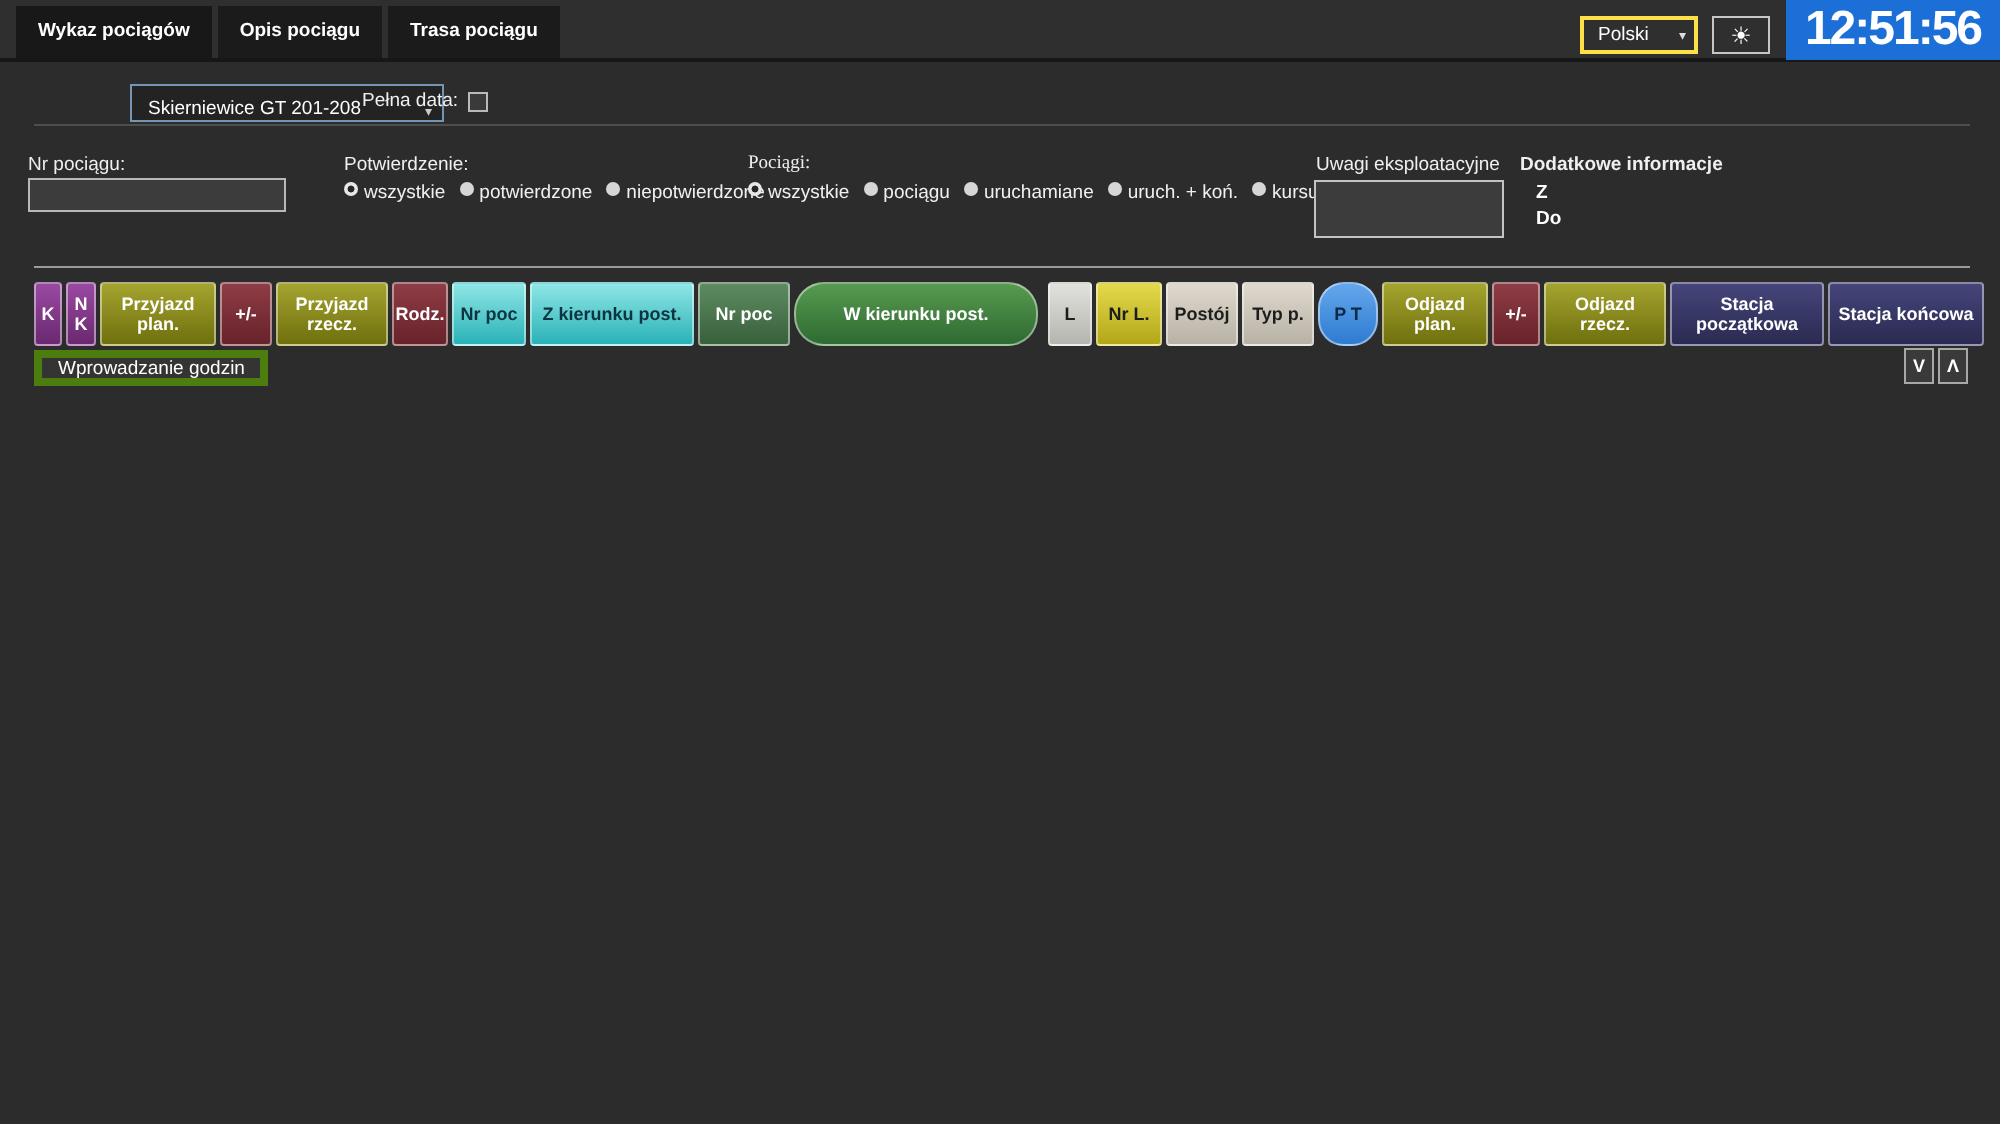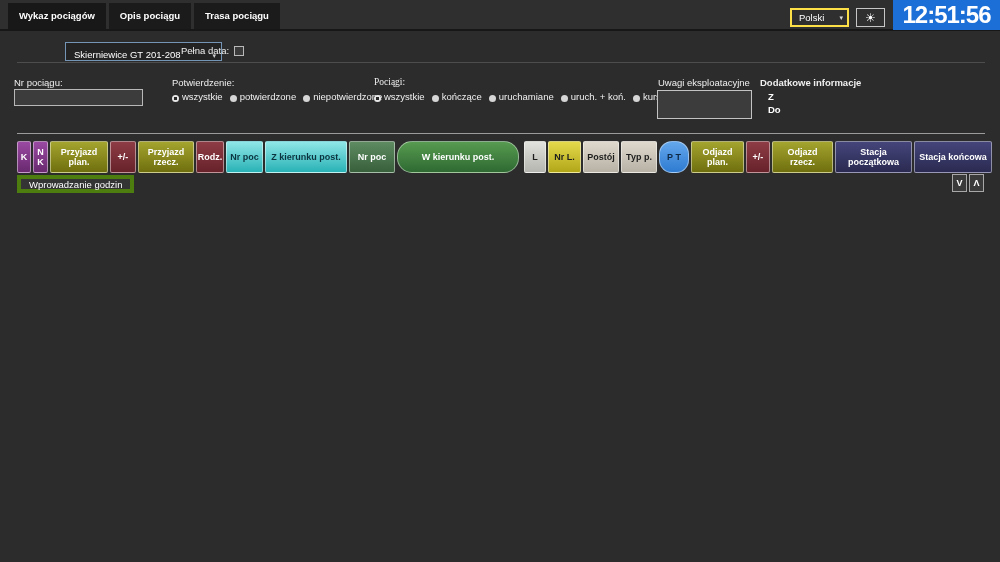--- a/index.html
+++ b/index.html
@@ -36,21 +36,21 @@
   .lbl-nrpoc{left:14px;top:77px;}
   .lbl-potw{left:172px;top:77px;}
   .lbl-poc{left:374px;top:77px;font-family:Liberation Serif, serif;}
   .lbl-uwagi{left:658px;top:77px;}
   .lbl-dodat{left:760px;top:77px;font-weight:bold;}
   .train-input{position:absolute;left:14px;top:89px;width:129px;height:17px;background:#3c3c3c;
     border:1px solid #b8b8b8;box-sizing:border-box;color:#fff;font-size:10px;padding:0 4px;outline:none;}
   .radio-row{position:absolute;display:flex;gap:7px;font-size:9.5px;color:#f0f0f0;align-items:center;}
   .row-potw{left:172px;top:91px;}
   .row-poc{left:374px;top:91px;}
-  .radio-opt{display:flex;align-items:flex-end;gap:3px;cursor:default;}
+  .radio-opt{display:flex;align-items:flex-start;gap:3px;cursor:default;}
   .dot{width:7px;height:7px;border-radius:50%;background:#d6d6d6;flex:0 0 auto;}
   .dot.sel{background:radial-gradient(circle,#262626 0 32%,#e6e6e6 38% 100%);}
   .remarks-area{position:absolute;left:657px;top:90px;width:95px;height:29px;background:#3c3c3c;
     border:1px solid #c3c3c3;box-sizing:border-box;color:#fff;font-size:9px;resize:none;outline:none;}
   .addinfo-z{position:absolute;left:768px;top:91px;font-size:9.5px;font-weight:bold;color:#fff;}
   .addinfo-do{position:absolute;left:768px;top:104px;font-size:9.5px;font-weight:bold;color:#fff;}
   .divider2{position:absolute;left:17px;top:133px;width:968px;height:1px;background:#9b9b9b;}
   
   .thead{position:absolute;left:17px;top:141px;display:flex;gap:2px;}
   .hcell{height:32px;box-sizing:border-box;border:1px solid rgba(255,255,255,.45);border-radius:2px;
@@ -131,21 +131,21 @@
   </div>
 
   <div class="flabel lbl-poc">Pociągi:</div>
   <div class="radio-row row-poc">
     <span class="radio-opt">
       <span class="dot sel"></span>
       <span>wszystkie</span>
     </span>
     <span class="radio-opt">
       <span class="dot"></span>
-      <span>kończące</span>
+      <span>pociągu</span>
     </span>
     <span class="radio-opt">
       <span class="dot"></span>
       <span>uruchamiane</span>
     </span>
     <span class="radio-opt">
       <span class="dot"></span>
       <span>uruch. + koń.</span>
     </span>
     <span class="radio-opt">

